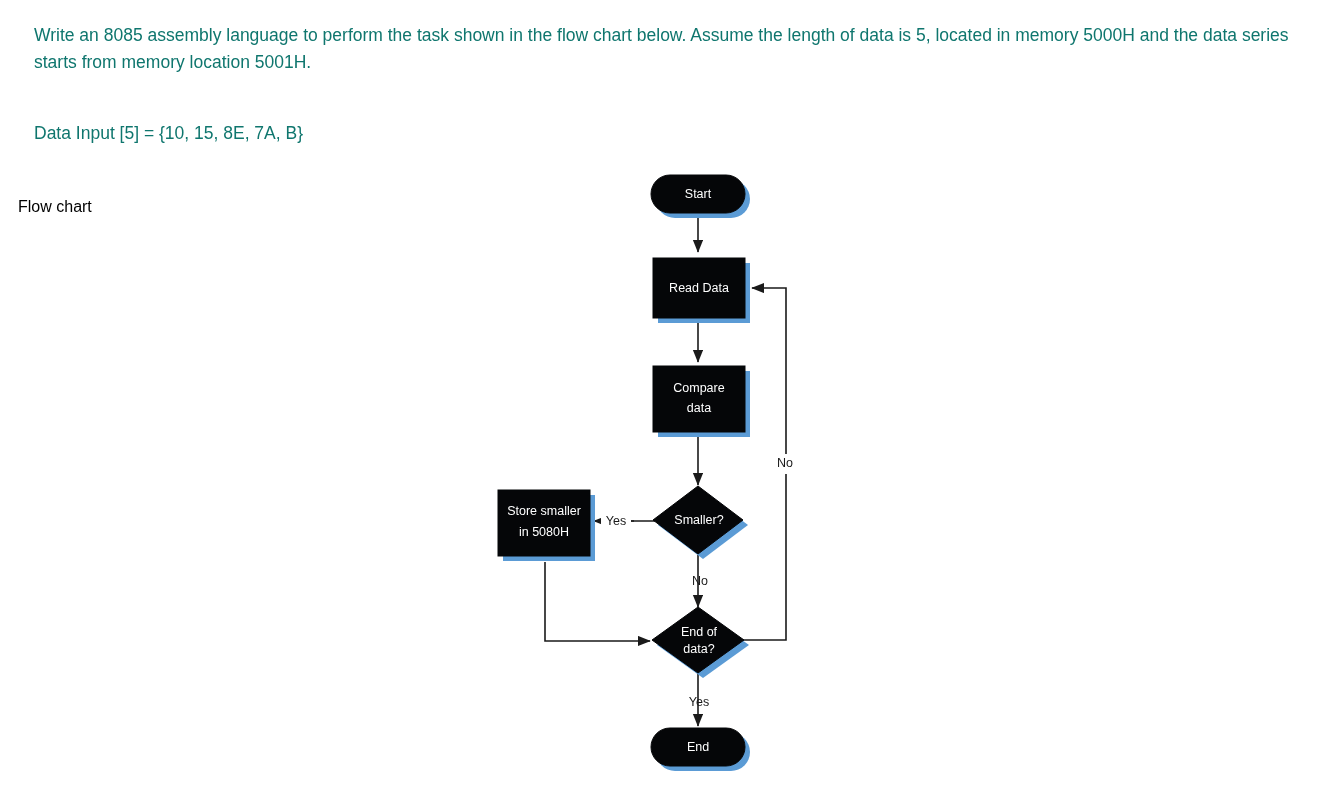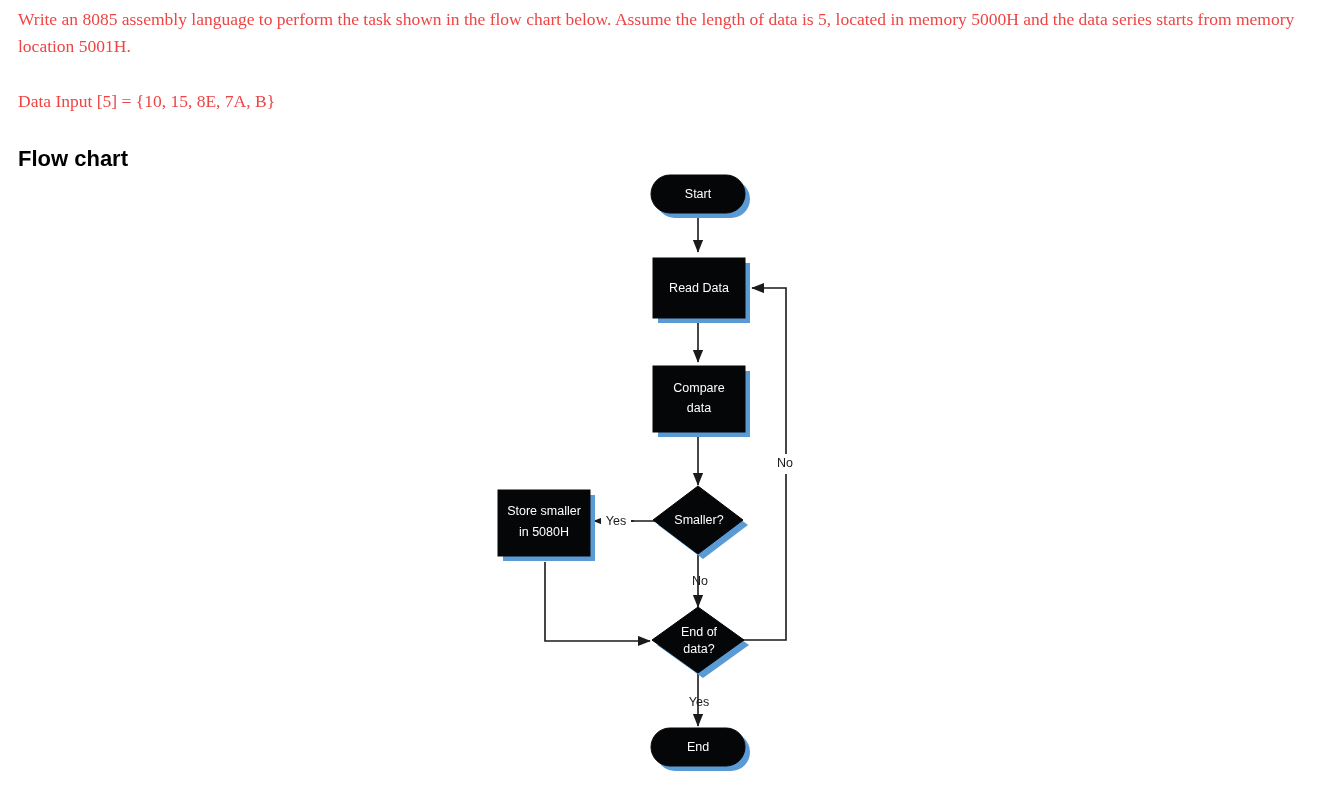--- a/index.html
+++ b/index.html
@@ -19,35 +19,34 @@
   
   #prose {
     position: absolute;
     left: 18px;
     top: 0px;
     width: 1290px;
   }
   .para {
     font-size: 17.5px;
     line-height: 27px;
-    color: #ef4444;
-    margin: 0;
-    font-family: Liberation Serif, serif;
+    color: #0f766e;
+    margin: 16px;
   }
   #para-intro {
     padding-top: 6px;
     width: 1285px;
   }
   #para-data {
     padding-top: 28px;
   }
   #heading-flowchart {
     padding-top: 30px;
-    font-size: 22px;
-    font-weight: bold;
+    font-size: 16px;
+    font-weight: normal;
     line-height: 27px;
     color: #000000;
   }
 
   
   #flowchart {
     position: absolute;
     left: 0;
     top: 0;
     width: 1323px;

